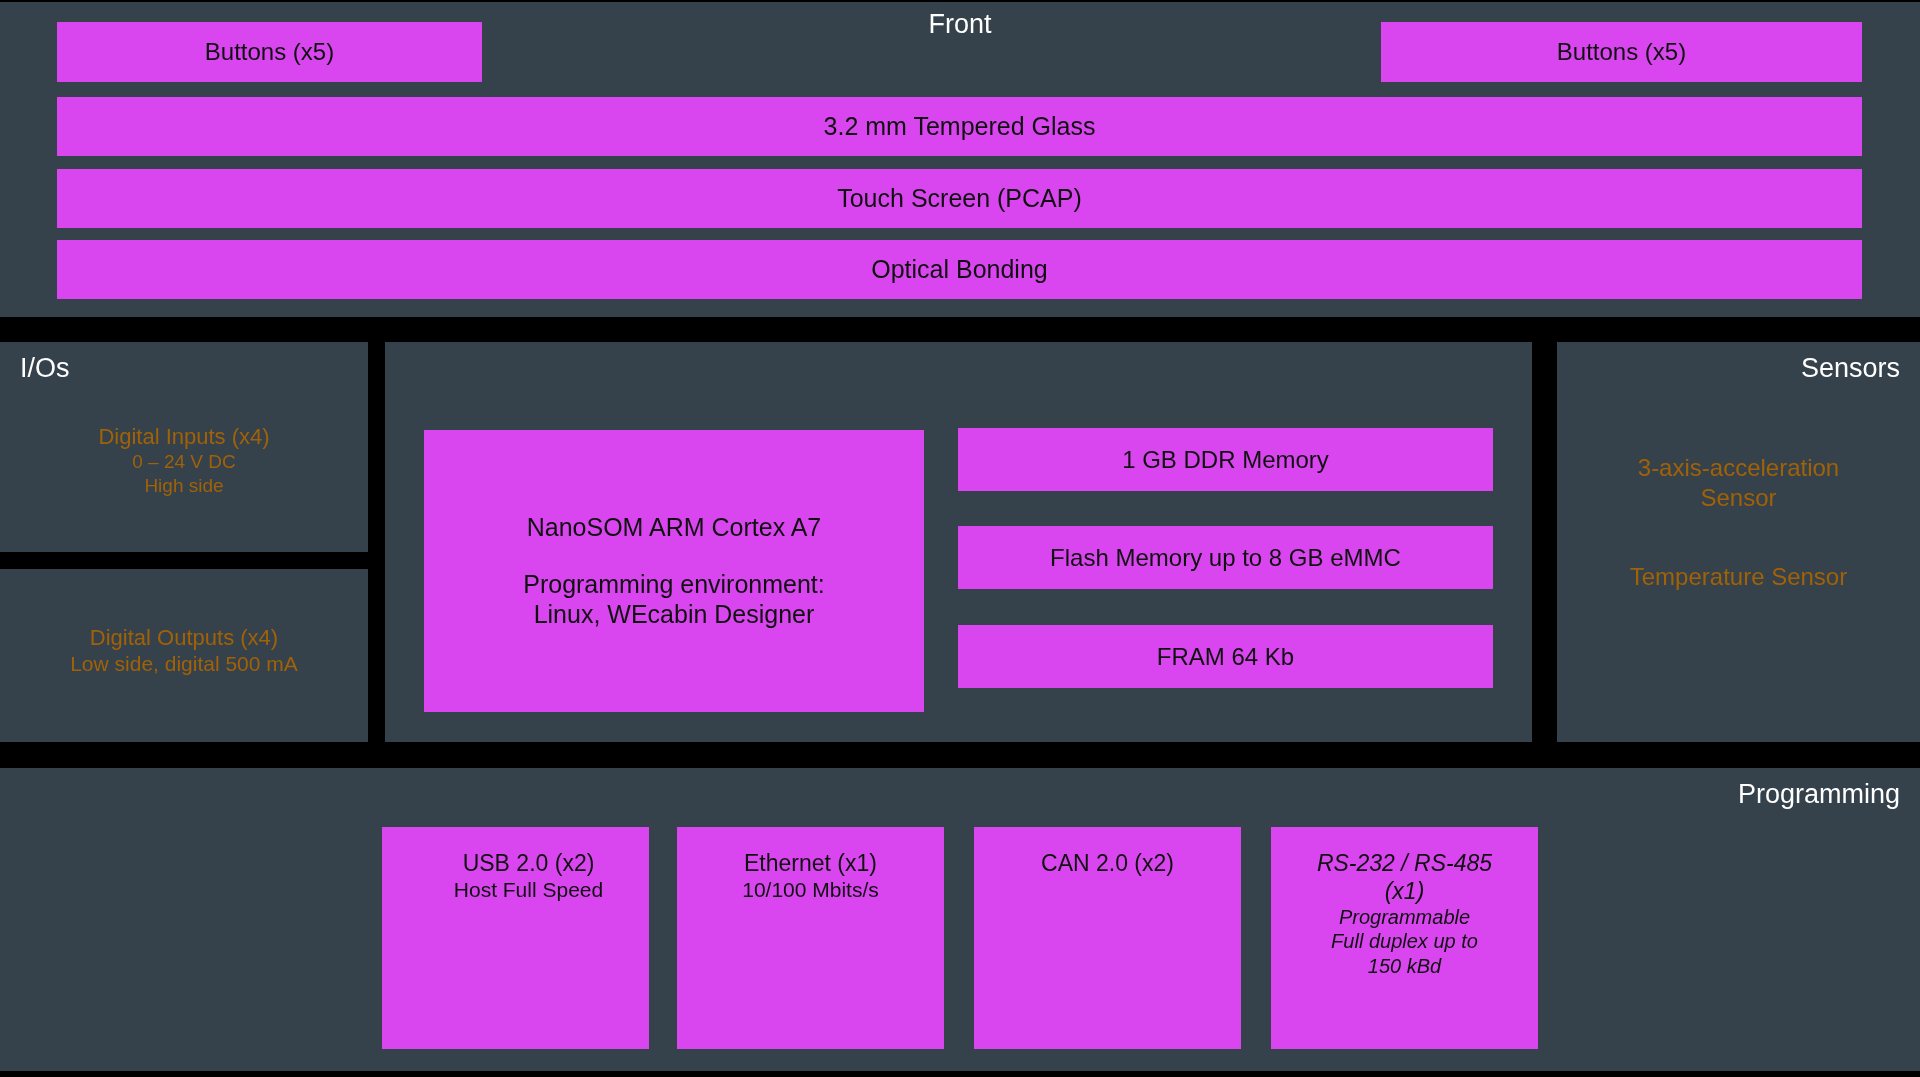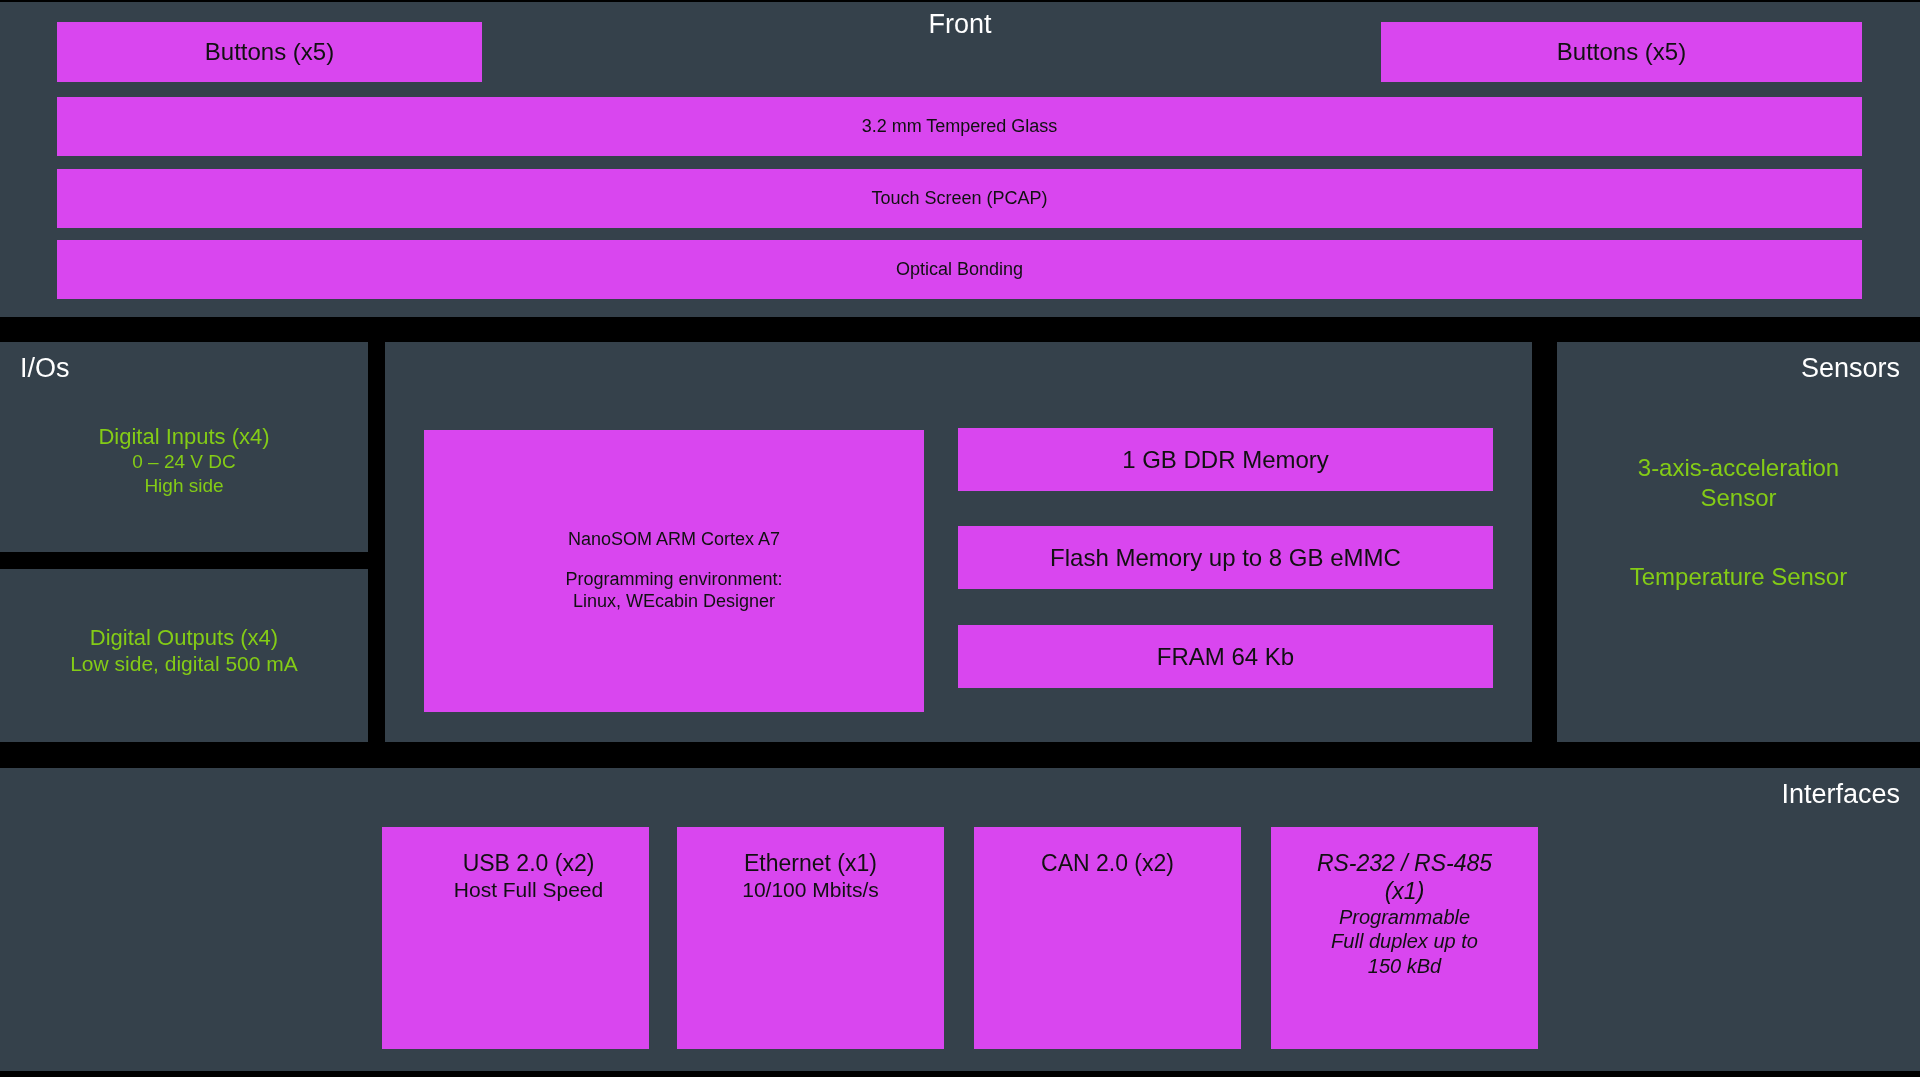--- a/index.html
+++ b/index.html
@@ -39,33 +39,33 @@
     text-align: center;
     line-height: 1.22;
   }
   .block.top-aligned {
     justify-content: flex-start;
     padding-top: 22px;
   }
   
   .dark-text {
     position: absolute;
-    color: #84cc16;
+    color: #a16207;
     text-align: center;
     line-height: 1.24;
     box-sizing: border-box;
   }
   .section-title {
     position: absolute;
     color: #ffffff;
     font-size: 27px;
     line-height: 1.1;
     white-space: nowrap;
   }
-  .t25 { font-size: 18px; }
+  .t25 { font-size: 25px; }
   .t24 { font-size: 24px; }
   .t23 { font-size: 23px; }
   .t22 { font-size: 22px; }
   .t21 { font-size: 21px; }
   .t20 { font-size: 20px; }
   .t19 { font-size: 19px; }
   .spacer-line { height: 1.05em; }
 </style>
 </head>
 <body>
@@ -148,21 +148,21 @@
     <div class="t24">Sensor</div>
   </div>
 
   <div class="dark-text" style="left:1557px; top:562px; width:363px;">
     <div class="t24">Temperature Sensor</div>
   </div>
 
   <div class="panel" style="left:0px; top:768px; width:1920px; height:303px;">
   </div>
 
-  <div class="section-title" style="left:0px; top:780px; width:1900px; text-align:right;">Interfaces</div>
+  <div class="section-title" style="left:0px; top:780px; width:1900px; text-align:right;">Programming</div>
 
   <div class="block top-aligned t23" style="left:382px; top:827px; width:267px; height:222px;padding-left:26px;">
     <span>USB 2.0 (x2)</span>
     <span class="t21">Host Full Speed</span>
   </div>
 
   <div class="block top-aligned t23" style="left:677px; top:827px; width:267px; height:222px;">
     <span>Ethernet (x1)</span>
     <span class="t21">10/100 Mbits/s</span>
   </div>

